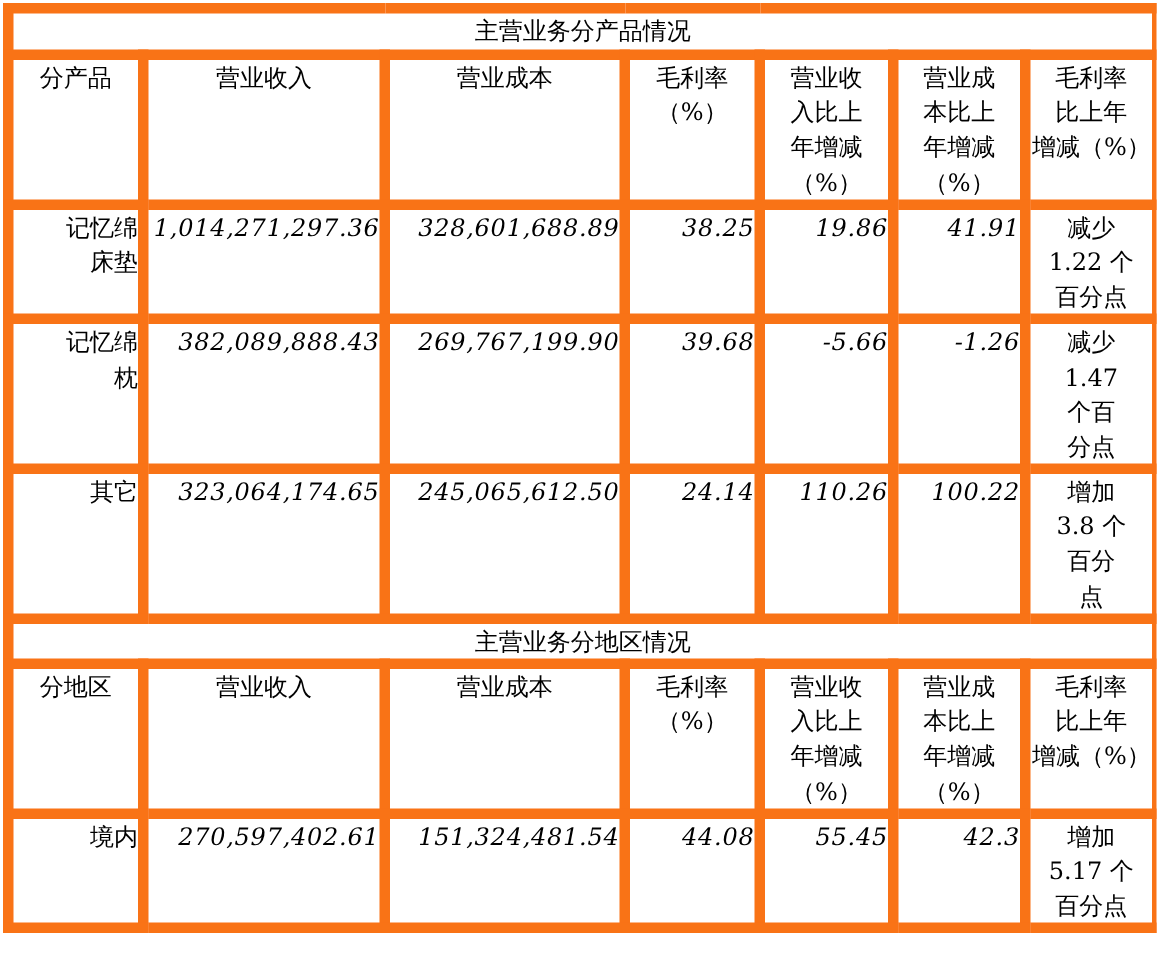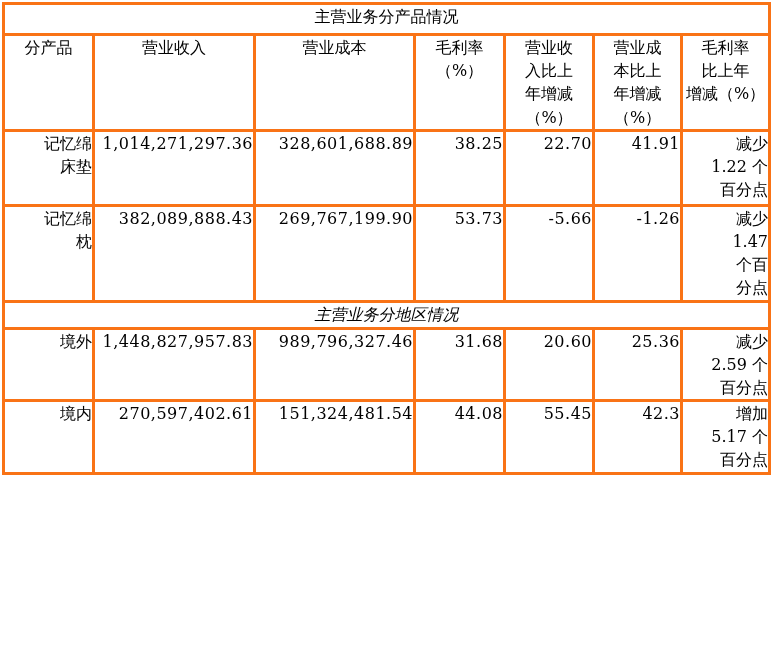--- a/index.html
+++ b/index.html
@@ -19,21 +19,21 @@
     left: 2px;
     top: 2px;
   }
   table.fin {
     border-collapse: collapse;
     table-layout: fixed;
     width: 766px;
     background: #ffffff;
   }
   table.fin td {
-    border: 3px solid #f97316;
+    border: 7px solid #f97316;
     font-size: 16px;
     line-height: 1.45;
     vertical-align: top;
     white-space: pre-line;
     overflow: hidden;
     padding: 0;
   }
   
   col.c0 { width: 90px; }
   col.c1 { width: 161px; }
@@ -41,21 +41,21 @@
   col.c3 { width: 90px; }
   col.c4 { width: 89px; }
   col.c5 { width: 88px; }
   col.c6 { width: 88px; }
   
   tr.rh-title1  { height: 31px; }
   tr.rh-header1 { height: 95px; padding-left: 48px; }
   tr.rh-prod0   { height: 75px; }
   tr.rh-prod1   { height: 87px; }
   tr.rh-prod2   { height: 95px; }
-  tr.rh-title2  { height: 27px; font-style: italic; }
+  tr.rh-title2  { height: 27px; }
   tr.rh-header2 { height: 85px; }
   tr.rh-reg0    { height: 72px; }
   tr.rh-reg1    { height: 73px; }
   
   td.title-cell {
     text-align: center;
     vertical-align: middle;
     font-size: 17px;
     white-space: normal;
   }
@@ -68,23 +68,24 @@
   }
   td.label {
     text-align: right;
     padding: 4px 4px 2px 8px;
   }
   td.num {
     text-align: right;
     font-size: 15px;
     padding: 5px 9px 2px 2px;
     letter-spacing: 0.5px;
+    font-style: italic;
   }
   td.chg {
-    text-align: right;
+    text-align: center;
     padding: 4px 9px 2px 2px;
     line-height: 1.5;
   }
 </style>
 </head>
 <body>
 
 <div class="sheet">
   <table class="fin">
     <colgroup>
@@ -119,57 +120,76 @@
 比上年
 增减（%）</td>
     </tr>
 
     <tr class="rh-prod0">
       <td class="label">记忆绵
 床垫</td>
       <td class="num">1,014,271,297.36</td>
       <td class="num">328,601,688.89</td>
       <td class="num">38.25</td>
-      <td class="num">22.70</td>
+      <td class="num">19.86</td>
       <td class="num">41.91</td>
       <td class="chg">减少
 1.22 个
 百分点</td>
     </tr>
 
     <tr class="rh-prod1">
       <td class="label">记忆绵
 枕</td>
       <td class="num">382,089,888.43</td>
       <td class="num">269,767,199.90</td>
-      <td class="num">53.73</td>
+      <td class="num">39.68</td>
       <td class="num">-5.66</td>
       <td class="num">-1.26</td>
       <td class="chg">减少
 1.47
 个百
 分点</td>
     </tr>
 
+    <tr class="rh-prod2">
+      <td class="label">其它</td>
+      <td class="num">323,064,174.65</td>
+      <td class="num">245,065,612.50</td>
+      <td class="num">24.14</td>
+      <td class="num">110.26</td>
+      <td class="num">100.22</td>
+      <td class="chg">增加
+3.8 个
+百分
+点</td>
+    </tr>
 
     <tr class="rh-title2">
       <td colspan="7" class="title-cell">主营业务分地区情况</td>
     </tr>
-
-    <tr class="rh-reg0">
-      <td class="label">境外</td>
-      <td class="num">1,448,827,957.83</td>
-      <td class="num">989,796,327.46</td>
-      <td class="num">31.68</td>
-      <td class="num">20.60</td>
-      <td class="num">25.36</td>
-      <td class="chg">减少
-2.59 个
-百分点</td>
-    </tr>
+    <tr class="rh-header2">
+      <td class="hdr">分地区</td>
+      <td class="hdr">营业收入</td>
+      <td class="hdr">营业成本</td>
+      <td class="hdr">毛利率
+（%）</td>
+      <td class="hdr">营业收
+入比上
+年增减
+（%）</td>
+      <td class="hdr">营业成
+本比上
+年增减
+（%）</td>
+      <td class="hdr">毛利率
+比上年
+增减（%）</td>
+    </tr>
+
 
     <tr class="rh-reg1">
       <td class="label">境内</td>
       <td class="num">270,597,402.61</td>
       <td class="num">151,324,481.54</td>
       <td class="num">44.08</td>
       <td class="num">55.45</td>
       <td class="num">42.3</td>
       <td class="chg">增加
 5.17 个

